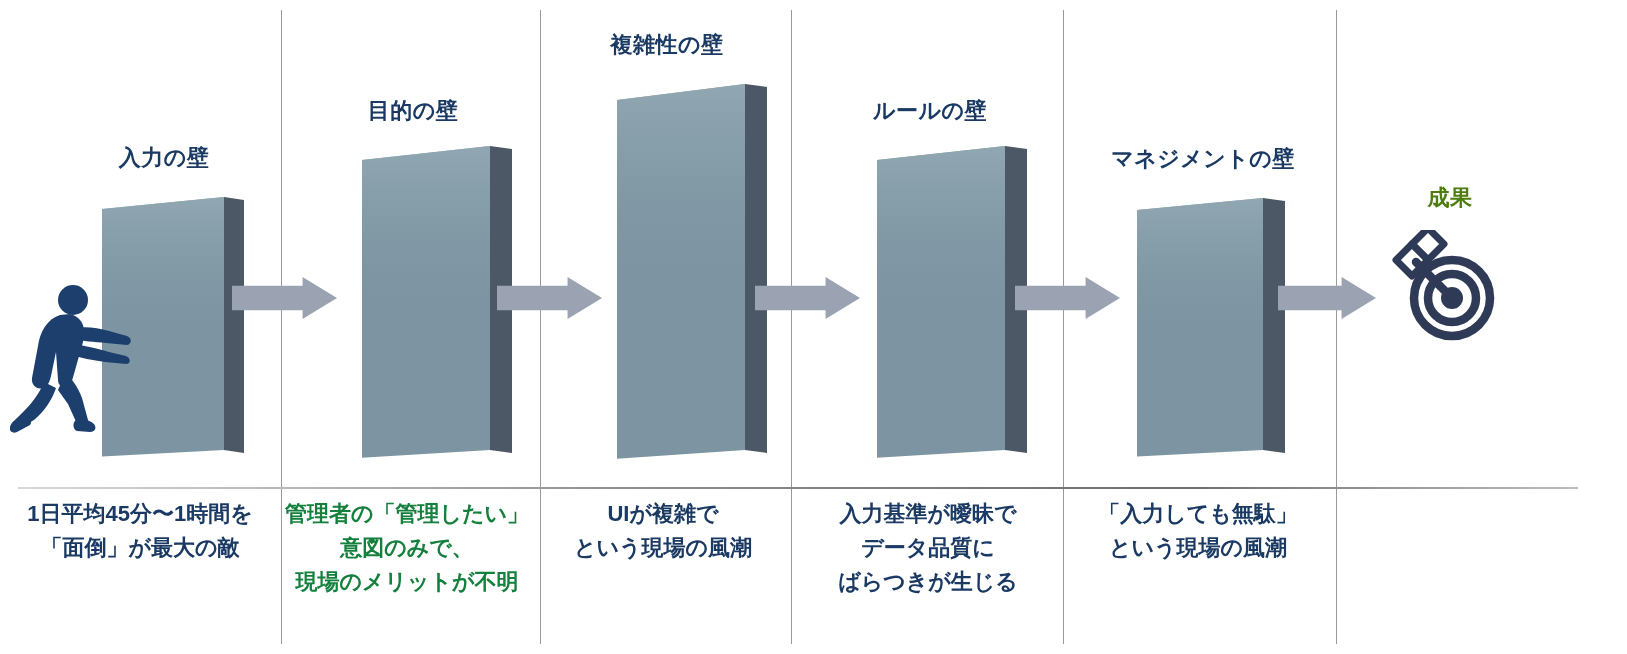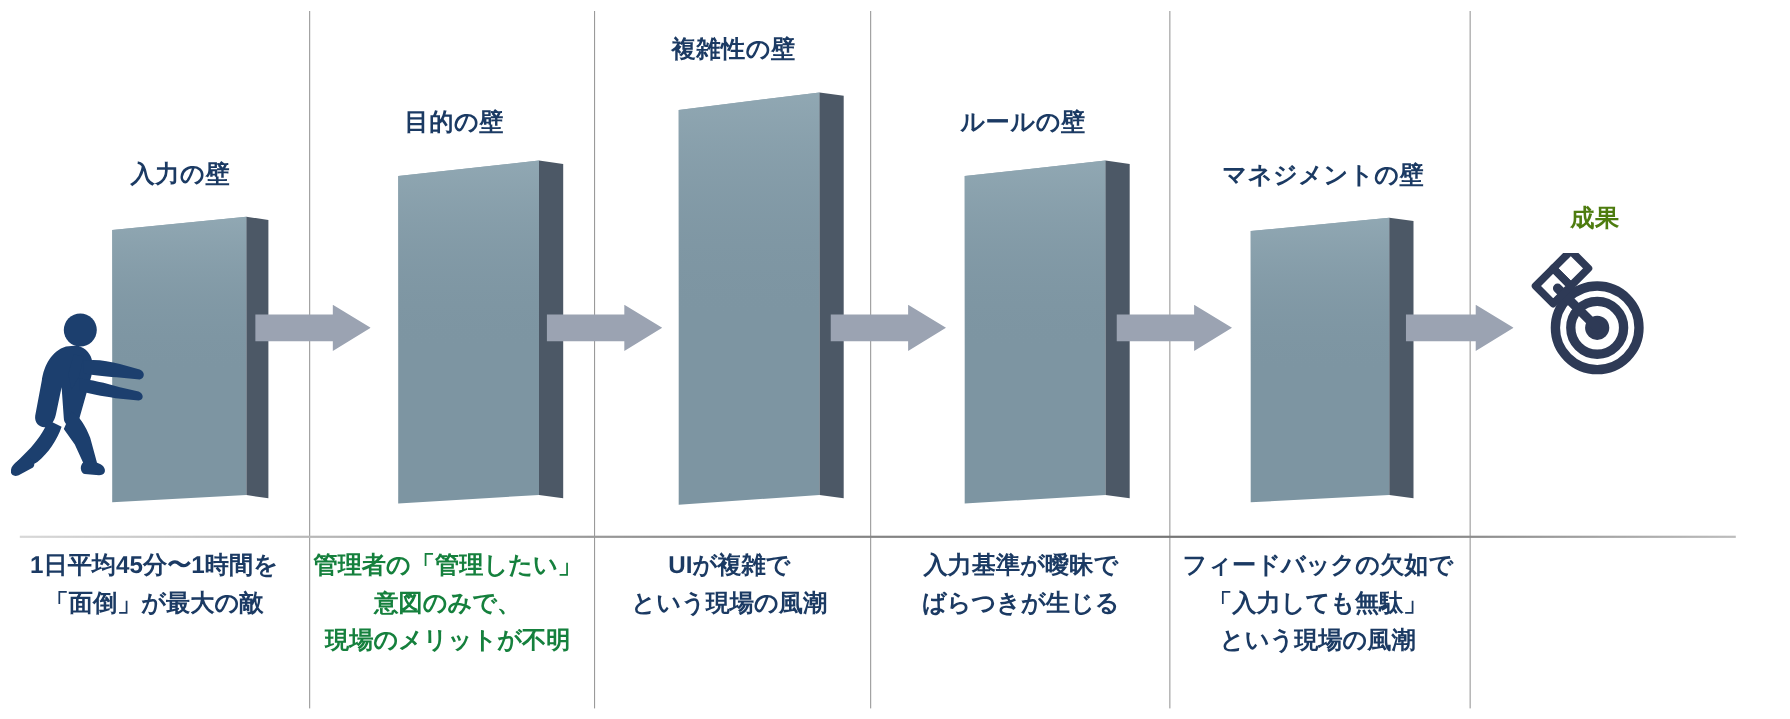--- a/index.html
+++ b/index.html
@@ -207,24 +207,24 @@
         <div>管理者の「管理したい」</div>
         <div>意図のみで、</div>
         <div>現場のメリットが不明</div>
       </div>
       <div class="caption" style="left: 663px; top: 497px; color: rgb(27, 58, 99);">
         <div>UIが複雑で</div>
         <div>という現場の風潮</div>
       </div>
       <div class="caption" style="left: 928px; top: 497px; color: rgb(27, 58, 99);">
         <div>入力基準が曖昧で</div>
+        <div>データ品質に</div>
         <div>ばらつきが生じる</div>
       </div>
       <div class="caption" style="left: 1198px; top: 497px; color: rgb(27, 58, 99);">
-        <div>フィードバックの欠如で</div>
         <div>「入力しても無駄」</div>
         <div>という現場の風潮</div>
       </div>
     </div>
 
   <div class="person" id="person-el" style="left: 10px; top: 282px;">
     <svg width="122" height="152" viewBox="0 0 122 152">
       <g fill="#1c3f6e">
 
         <circle cx="63" cy="18" r="15"></circle>

